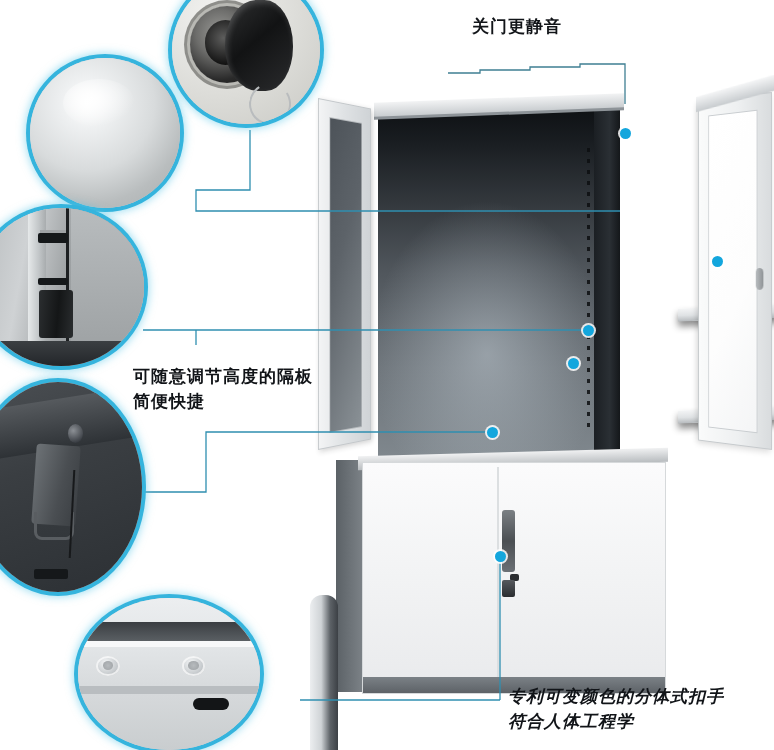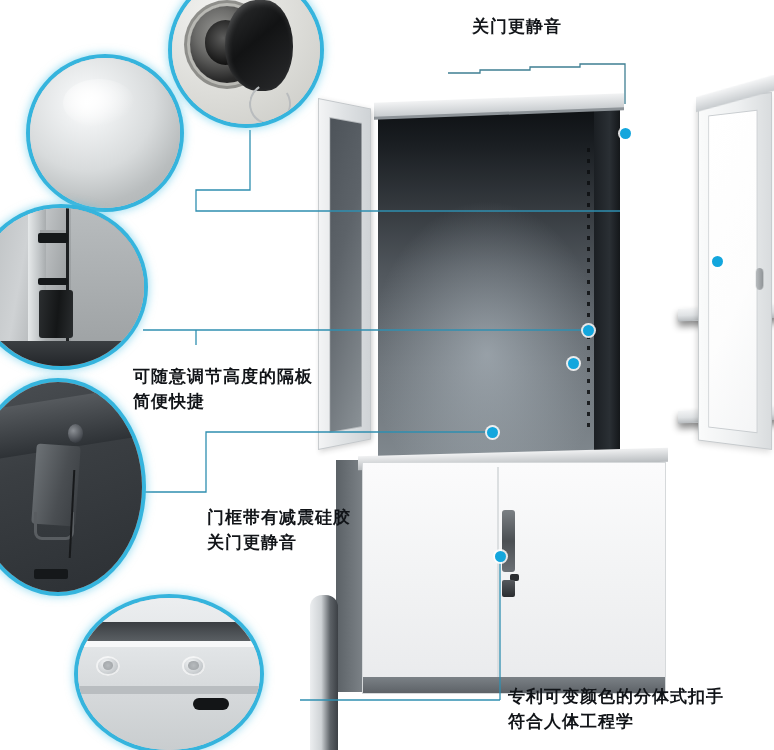--- a/index.html
+++ b/index.html
@@ -294,19 +294,17 @@
       <div class="hole"></div>
     </div>
   </div>
 
   <div class="cap" style="left:472px;top:14px;">关门更静音</div>
 
 
   <div class="cap" style="left:133px;top:352px;margin-top:12px;">可随意调节高度的隔板
 简便快捷</div>
 
-  <div class="cap" style="left:207px;top:505px;">门框带有减震硅胶
-关门更静音</div>
-
-  <div class="cap" style="left:508px;top:684px;">专利可变颜色的分体式扣手
+
+  <div class="cap" style="left:508px;top:684px;font-style:italic;">专利可变颜色的分体式扣手
 符合人体工程学</div>
 
 </div>
 
 </body></html>

